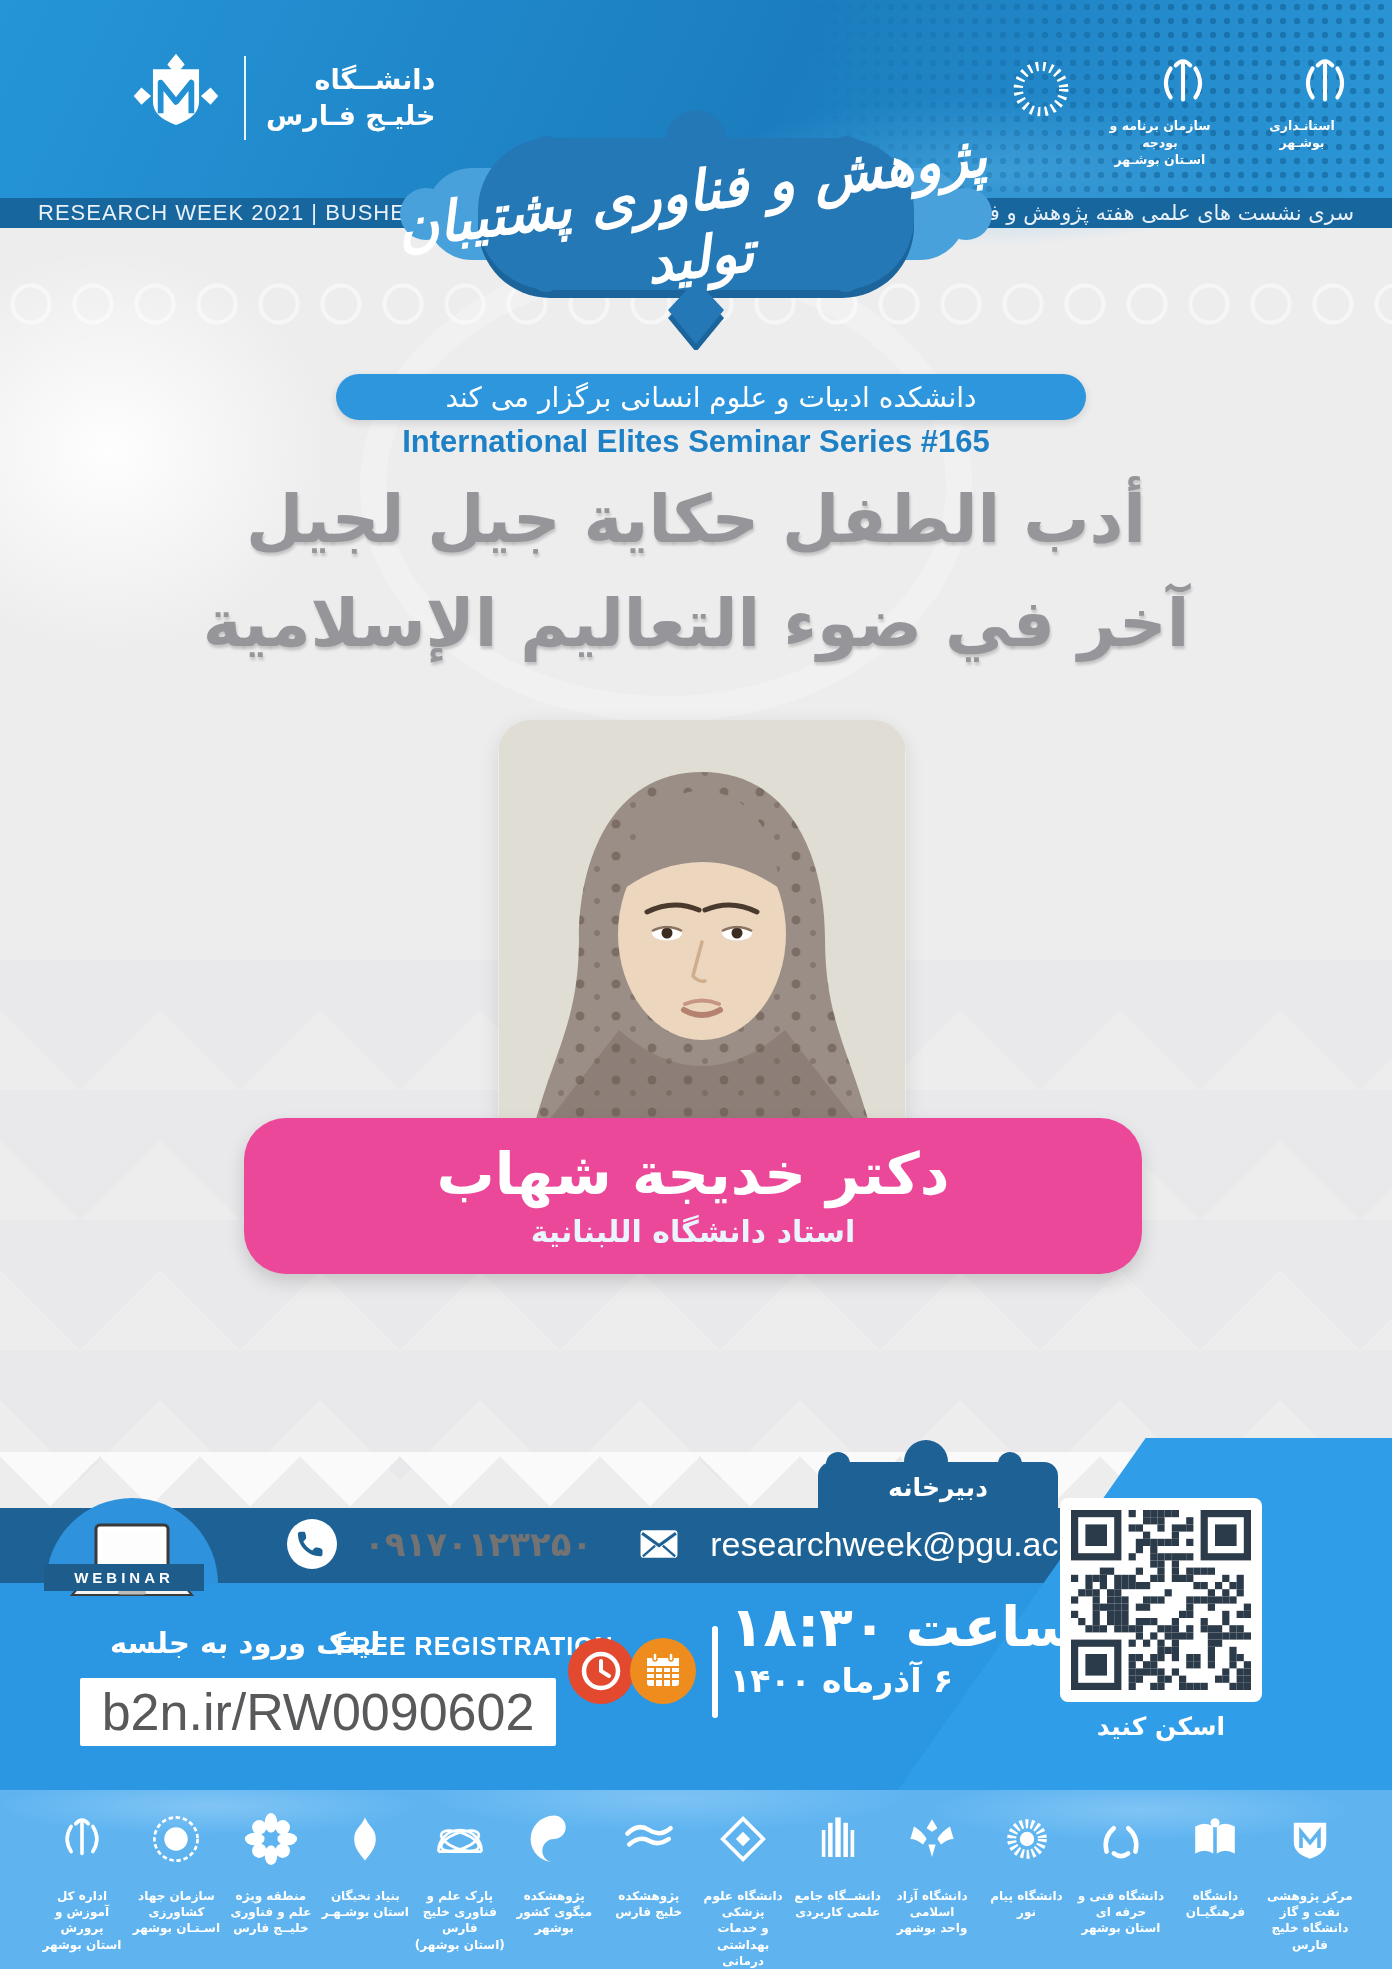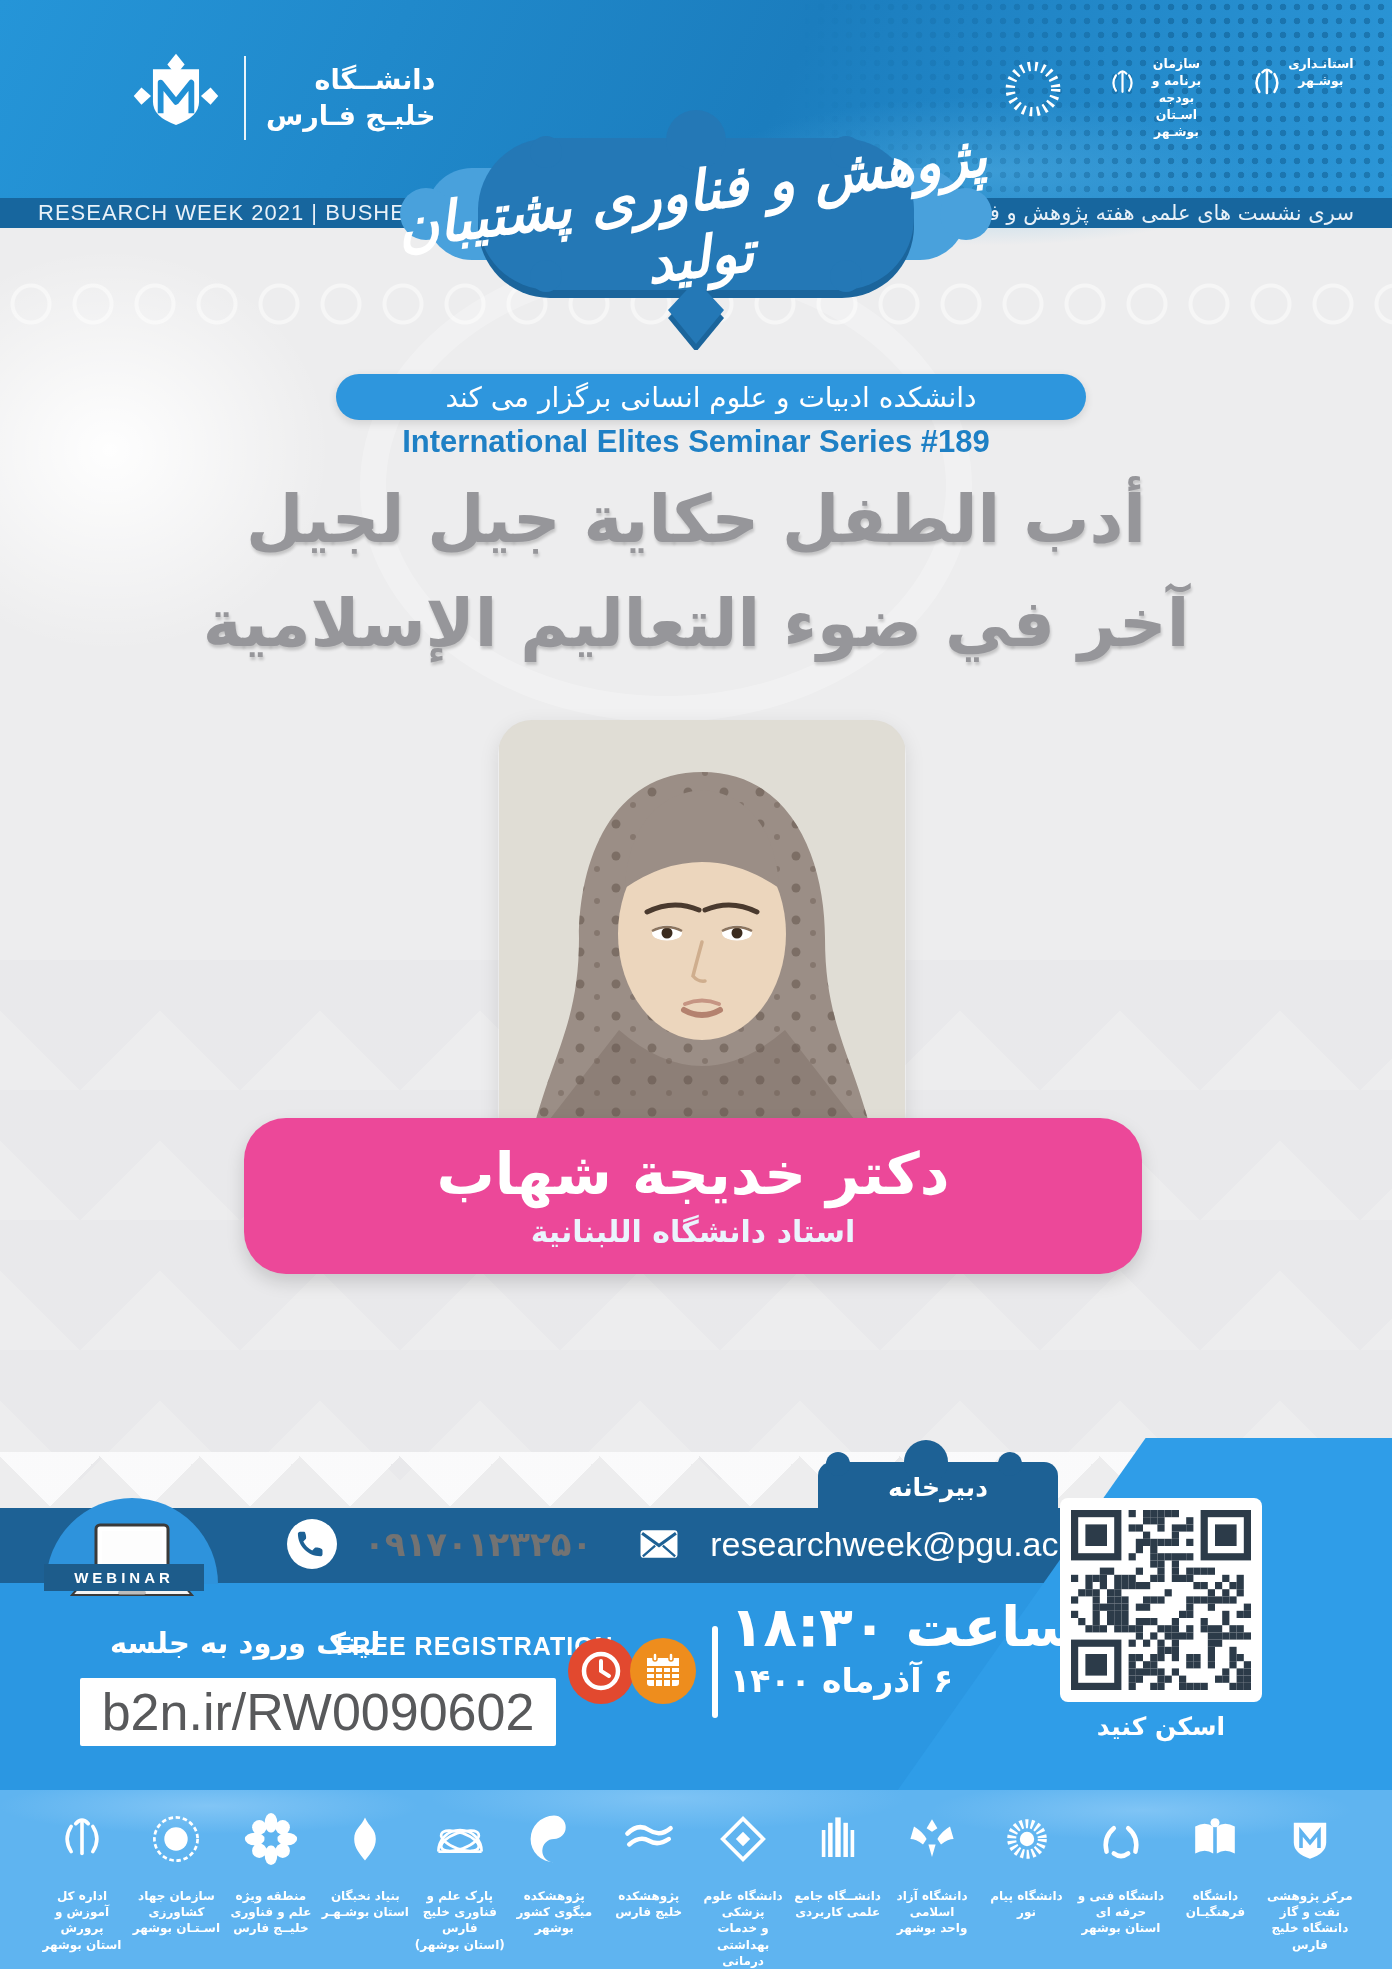--- a/index.html
+++ b/index.html
@@ -17,21 +17,21 @@
     background:radial-gradient(ellipse at center,rgba(82,174,226,.55),transparent 70%);}
   .band{left:0;top:198px;width:1392px;height:30px;background:#17669e;display:flex;
         align-items:center;justify-content:space-between;padding:0 38px;box-sizing:border-box;z-index:2;}
   .band-en{color:#e9f1f8;font-size:22px;letter-spacing:1px;font-family:"Liberation Sans",sans-serif;}
   .band-fa{color:#e9f1f8;font-size:21px;direction:rtl;}
   .pgu{left:128px;top:50px;display:flex;align-items:center;z-index:3;}
   .pgu svg{width:96px;height:96px;}
   .pgu-div{width:2px;height:84px;background:rgba(255,255,255,.9);margin:0 20px;}
   .pgu-name{color:#fff;font-size:27px;font-weight:bold;line-height:1.35;text-align:right;direction:rtl;}
   .govs{left:1002px;top:52px;display:flex;gap:34px;align-items:flex-start;z-index:3;}
-  .gov{display:flex;flex-direction:row;align-items:flex-start;width:108px;}
+  .gov{display:flex;flex-direction:column;align-items:flex-end;width:108px;}
   .gov svg{width:62px;height:62px;}
   .gov-cap{margin-top:4px;color:#fff;font-size:12.5px;font-weight:bold;text-align:center;
            direction:rtl;line-height:1.35;white-space:pre-line;}
   
   .orn{left:396px;top:110px;width:600px;height:250px;z-index:4;}
   .calli{left:0;right:0;top:48px;text-align:center;color:#fff;
          font-family:"DejaVu Serif",serif;font-style:italic;font-weight:bold;font-size:56px;
          transform:rotate(-7deg);direction:rtl;}
   .chain{left:0;top:268px;width:1392px;height:72px;opacity:.55;
     background-image:radial-gradient(circle,transparent 16px,rgba(255,255,255,.9) 17px,rgba(255,255,255,.9) 20px,transparent 21px);
@@ -285,21 +285,21 @@
   </div>
 
   <div class="abs cloud-l"></div>
   <div class="abs wmark"></div>
   <div class="abs tris"></div>
 
   <div class="abs pill">
     <span>دانشکده ادبیات و علوم انسانی برگزار می کند</span>
   </div>
 
-  <div class="abs series">International Elites Seminar Series #189</div>
+  <div class="abs series">International Elites Seminar Series #165</div>
 
   <div class="abs title-ar">
     <div>أدب الطفل حكاية جيل لجيل</div>
     <div>آخر في ضوء التعاليم الإسلامية</div>
   </div>
 
   <div class="abs photo">
     <svg viewBox="0 0 406 426">
       <defs>
         <pattern id="hijp" patternUnits="userSpaceOnUse" width="36" height="32">

